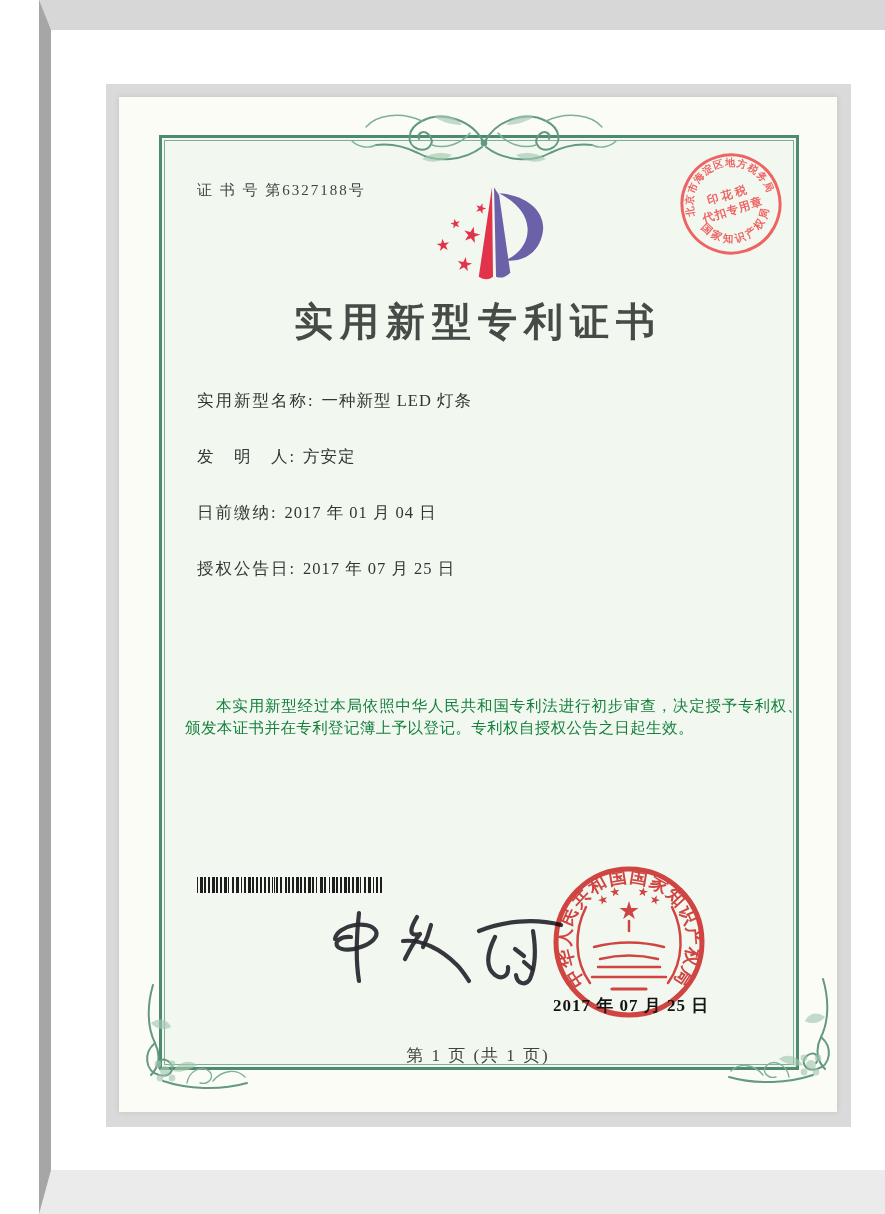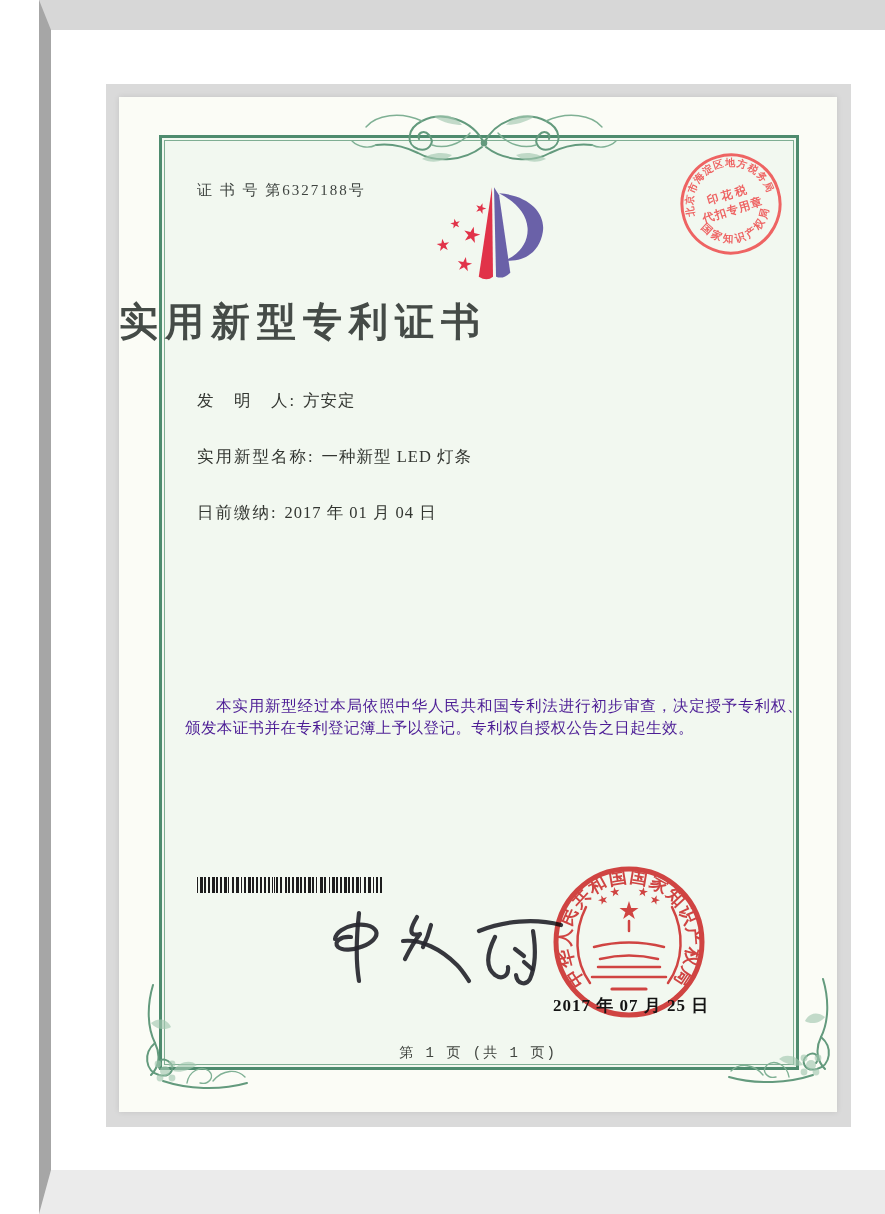--- a/index.html
+++ b/index.html
@@ -28,31 +28,31 @@
 
   .cert-number { position:absolute; left:78px; top:84px; font-size:15px;
                  letter-spacing:2px; color:#3f4440; }
 
   .tax-stamp { position:absolute; left:546px; top:41px; width:132px; height:132px;
                transform:rotate(-17deg); opacity:.88; }
   .tax-stamp text { font-family:"Liberation Serif","DejaVu Serif",serif; font-weight:bold; }
 
   .logo { position:absolute; left:313px; top:86px; width:122px; height:102px; }
 
-  .title { position:absolute; left:0; right:0; top:198px; 
+  .title { position:absolute; left:0; right:0; top:198px; text-align:center;
            font-size:39px; font-weight:600; letter-spacing:7px; color:#454b47; }
 
   .fields { position:absolute; left:78px; top:293px; display:flex;
             flex-direction:column; gap:35px; }
   .field-row { font-size:16.5px; color:#333631; height:21px; white-space:nowrap; }
   .field-label { letter-spacing:2px; margin-right:7px; }
   .field-value { letter-spacing:1px; }
 
   .body-text { position:absolute; left:66px; top:598px; width:618px;
-               font-size:15.5px; line-height:21.6px; color:#4c1d95;
+               font-size:15.5px; line-height:21.6px; color:#15803d;
                text-align:justify; letter-spacing:.4px; }
   .body-text p { text-indent:2em; }
 
   .barcode { position:absolute; left:77px; top:780px; width:186px; height:16px;
              background:
                repeating-linear-gradient(90deg,#fbfcf6 0 1px,transparent 1px 11px),
                repeating-linear-gradient(90deg,#1d1d1d 0 2px,transparent 2px 4px),
                repeating-linear-gradient(90deg,#1d1d1d 0 1px,transparent 1px 6px); }
 
   .signer { position:absolute; left:79px; top:833px; font-size:18px; color:#33362f;
@@ -61,21 +61,21 @@
   .signature path { stroke:#26262e; stroke-width:4.2; fill:none;
                     stroke-linecap:round; stroke-linejoin:round; opacity:.92; }
 
   .seal { position:absolute; left:415px; top:750px; width:190px; height:190px;
           mix-blend-mode:multiply; opacity:.94; }
   .seal text { font-family:"Liberation Serif","DejaVu Serif",serif; font-weight:bold; }
   .seal-date { position:absolute; left:434px; top:897px; font-size:17px;
                font-weight:bold; color:#141414; letter-spacing:1px; }
 
   .footer { position:absolute; left:0; right:0; top:947px; text-align:center;
-            font-size:14px; color:#40443f; letter-spacing:2px;font-family:Liberation Mono, monospace; }
+            font-size:17px; color:#40443f; letter-spacing:2px; }
 </style>
 </head>
 <body>
 
 <div class="scene">
   <div class="frame"></div>
   <div class="mat"></div>
 
   <div class="paper">
     <div class="rule"></div>
@@ -150,27 +150,30 @@
       <g fill="#6a61a8">
         <path d="M61,4 L63,92 Q70,95 77,88 L66,12 Z"></path>
         <path d="M66,10 C96,12 112,30 109,48 C106,68 90,78 72,76 C86,70 95,58 94,44 C93,30 82,18 66,10 Z"></path>
       </g>
     </svg>
 
     <div class="title">实用新型专利证书</div>
 
     <div class="fields">
       <div class="field-row">
+        <span class="field-label">实用新型名称:</span><span class="field-value">一种新型 LED 灯条</span>
+      </div>
+      <div class="field-row">
         <span class="field-label">发　明　人:</span><span class="field-value">方安定</span>
       </div>
       <div class="field-row">
-        <span class="field-label">实用新型名称:</span><span class="field-value">一种新型 LED 灯条</span>
-      </div>
-      <div class="field-row">
         <span class="field-label">日前缴纳:</span><span class="field-value">2017 年 01 月 04 日</span>
+      </div>
+      <div class="field-row">
+        <span class="field-label">授权公告日:</span><span class="field-value">2017 年 07 月 25 日</span>
       </div>
     </div>
 
     <div class="body-text">
       <p>本实用新型经过本局依照中华人民共和国专利法进行初步审查，决定授予专利权、颁发本证书并在专利登记簿上予以登记。专利权自授权公告之日起生效。</p>
     </div>
 
     <div class="barcode"></div>
 
 

